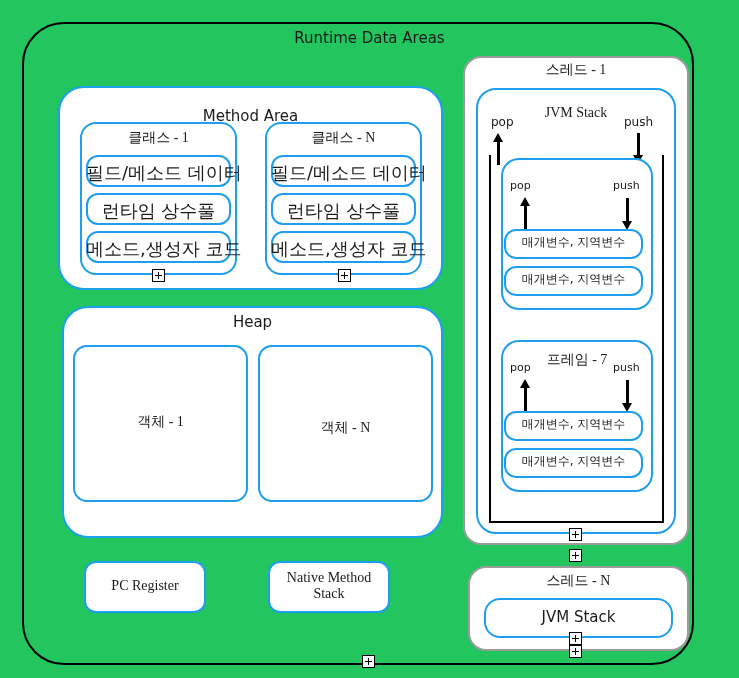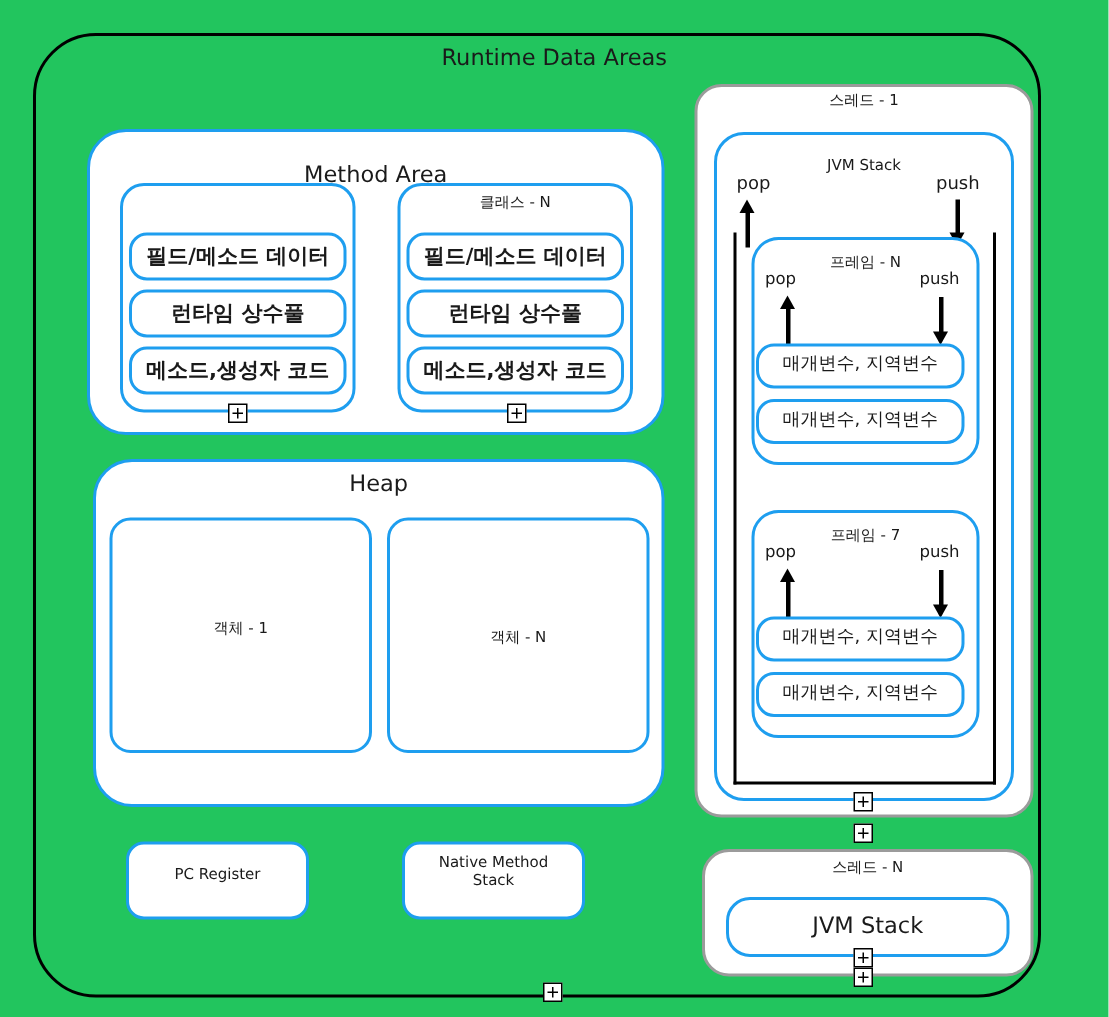--- a/index.html
+++ b/index.html
@@ -44,22 +44,22 @@
     color: #1a1a1a;
     white-space: nowrap;
     line-height: 1.15;
   }
   .center-lbl {
     left: 0; right: 0;
     text-align: center;
   }
 
   .t15 { font-size: 15px; }
-  .t14 { font-size: 10px; }
-  .t13 { font-size: 14px; font-weight: bold; }
+  .t14 { font-size: 14px; font-family: Liberation Serif, serif; }
+  .t13 { font-size: 18px; }
   .t12 { font-size: 12px; }
   .t11 { font-size: 11px; }
 
   
   .plus {
     position: absolute;
     width: 13px;
     height: 13px;
     border: 1.3px solid #000;
     background: #ffffff;
@@ -110,20 +110,21 @@
   <div class="abs outer-black" style="left:22px; top:22px; width:672px; height:643px;"></div>
 
   <div class="lbl t15" style="left:0; top:30px; width:739px; text-align:center;">Runtime Data Areas</div>
 
   <div class="plus" style="left:362px; top:655px;"></div>
 
   <div class="abs blue-box" style="left:58px; top:86px; width:385px; height:204px; border-radius:26px;"></div>
   <div class="lbl t15 center-lbl" style="left:58px; top:108px; width:385px;">Method Area</div>
 
   <div class="abs blue-box" style="left:80px; top:122px; width:157px; height:153px; border-radius:16px;"></div>
+  <div class="lbl t14 center-lbl" style="left:80px; top:130px; width:157px;">클래스 - 1</div>
 
   <div class="abs blue-box" style="left:86px; top:155px; width:145px; height:32px; border-radius:12px;"></div>
   <div class="lbl t13 center-lbl" style="left:86px; top:163px; width:145px;">필드/메소드 데이터</div>
 
   <div class="abs blue-box" style="left:86px; top:193px; width:145px; height:32px; border-radius:12px;"></div>
   <div class="lbl t13 center-lbl" style="left:86px; top:201px; width:145px;">런타임 상수풀</div>
 
   <div class="abs blue-box" style="left:86px; top:231px; width:145px; height:32px; border-radius:12px;"></div>
   <div class="lbl t13 center-lbl" style="left:86px; top:239px; width:145px;">메소드,생성자 코드</div>
 
@@ -173,21 +174,20 @@
 
   <div class="lbl t12" style="left:491px; top:116px;">pop</div>
   <div class="arrow-shaft" style="left:497px; top:140px; height:25px;"></div>
   <div class="arrow-head-up" style="left:493px; top:133px;"></div>
 
   <div class="lbl t12" style="left:624px; top:116px;">push</div>
   <div class="arrow-shaft" style="left:637px; top:133px; height:25px;"></div>
   <div class="arrow-head-down" style="left:633px; top:155px;"></div>
 
   <div class="abs blue-box" style="left:501px; top:158px; width:152px; height:152px; border-radius:18px;"></div>
-  <div class="lbl t14 center-lbl" style="left:501px; top:170px; width:152px;">프레임 - N</div>
 
   <div class="lbl t11" style="left:510px; top:180px;">pop</div>
   <div class="arrow-shaft" style="left:524px; top:205px; height:26px;"></div>
   <div class="arrow-head-up" style="left:520px; top:197px;"></div>
 
   <div class="lbl t11" style="left:613px; top:180px;">push</div>
   <div class="arrow-shaft" style="left:626px; top:198px; height:26px;"></div>
   <div class="arrow-head-down" style="left:622px; top:221px;"></div>
 
   <div class="abs blue-box" style="left:504px; top:229px; width:139px; height:30px; border-radius:12px;"></div>

